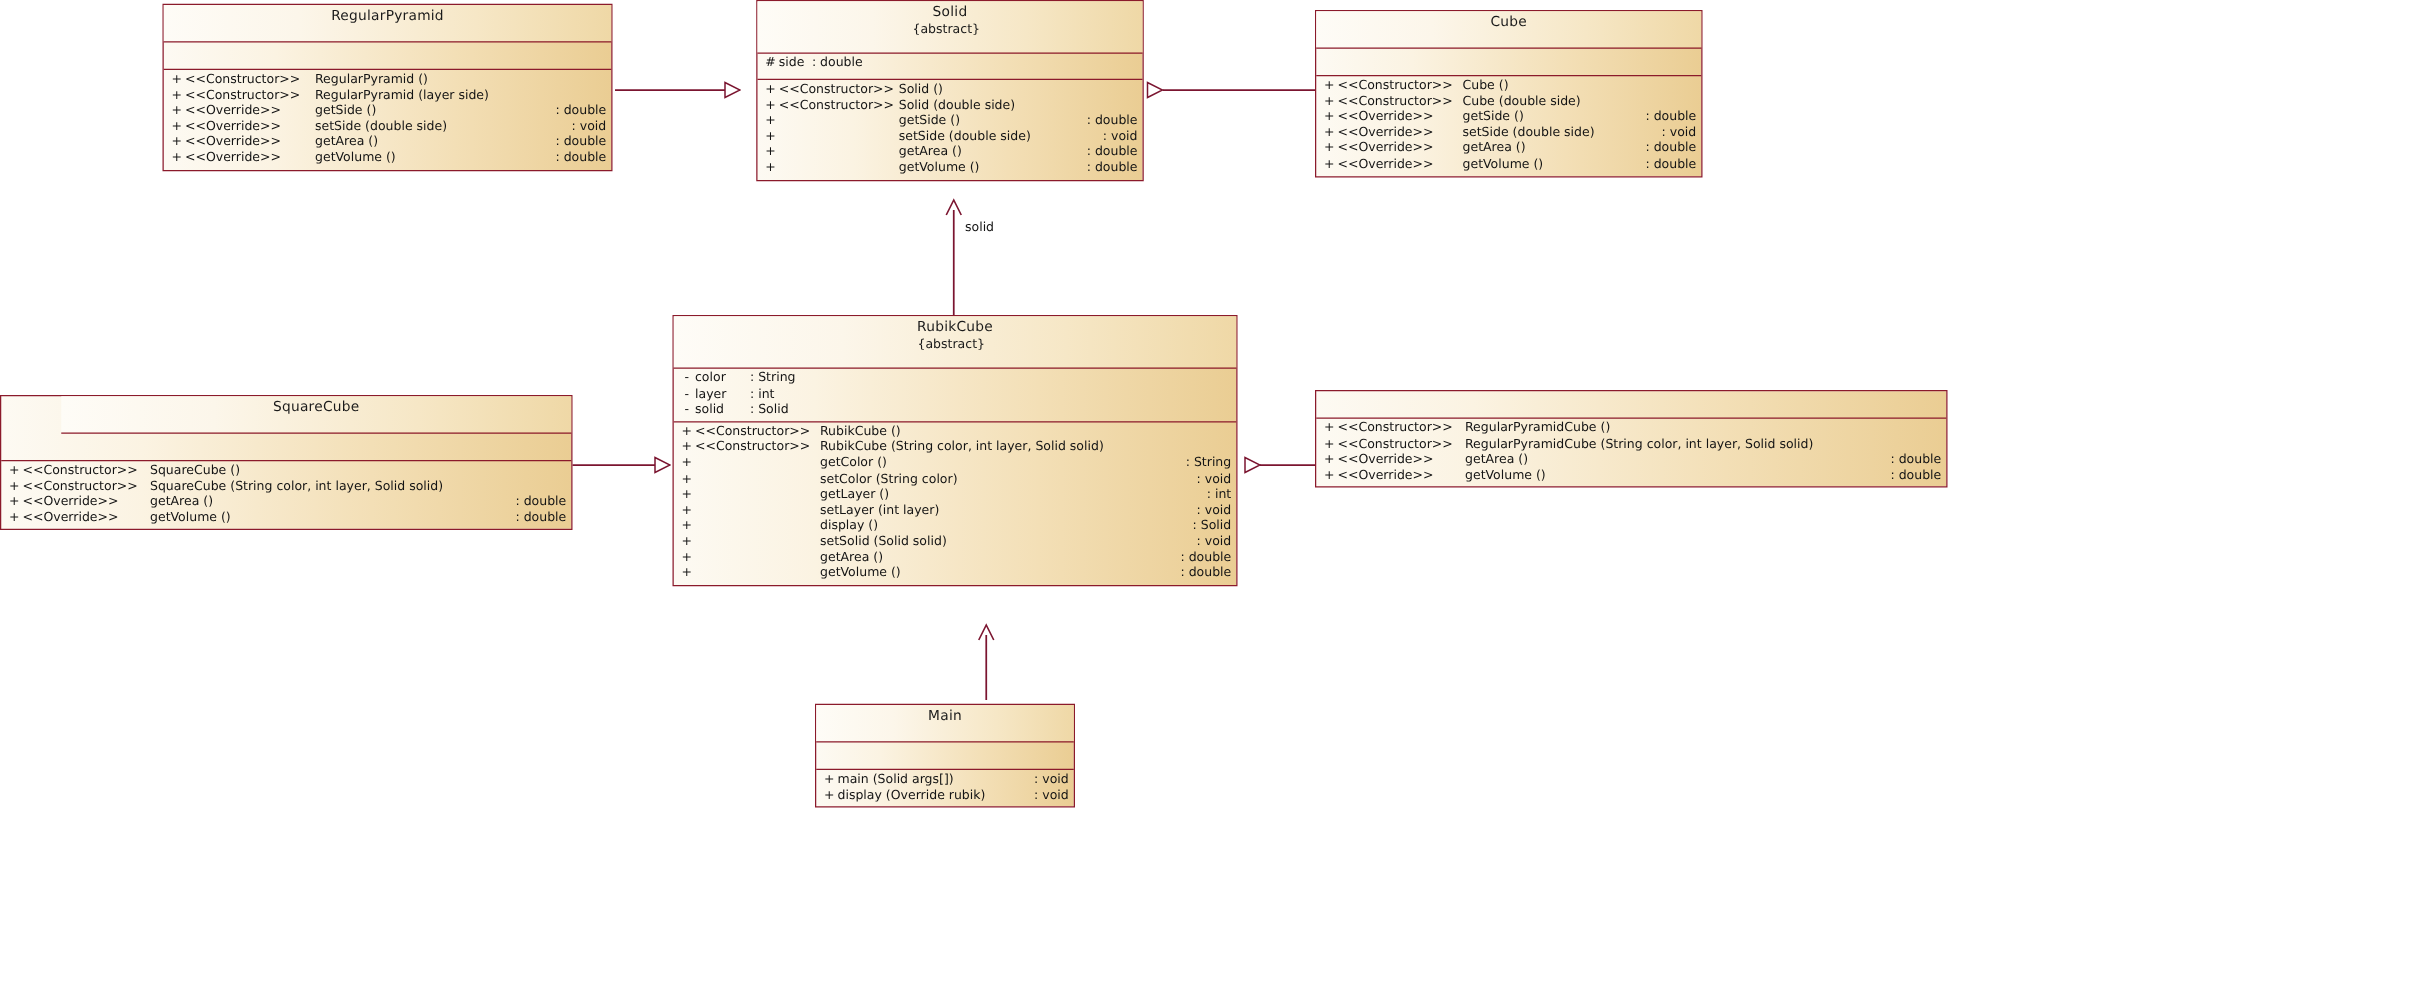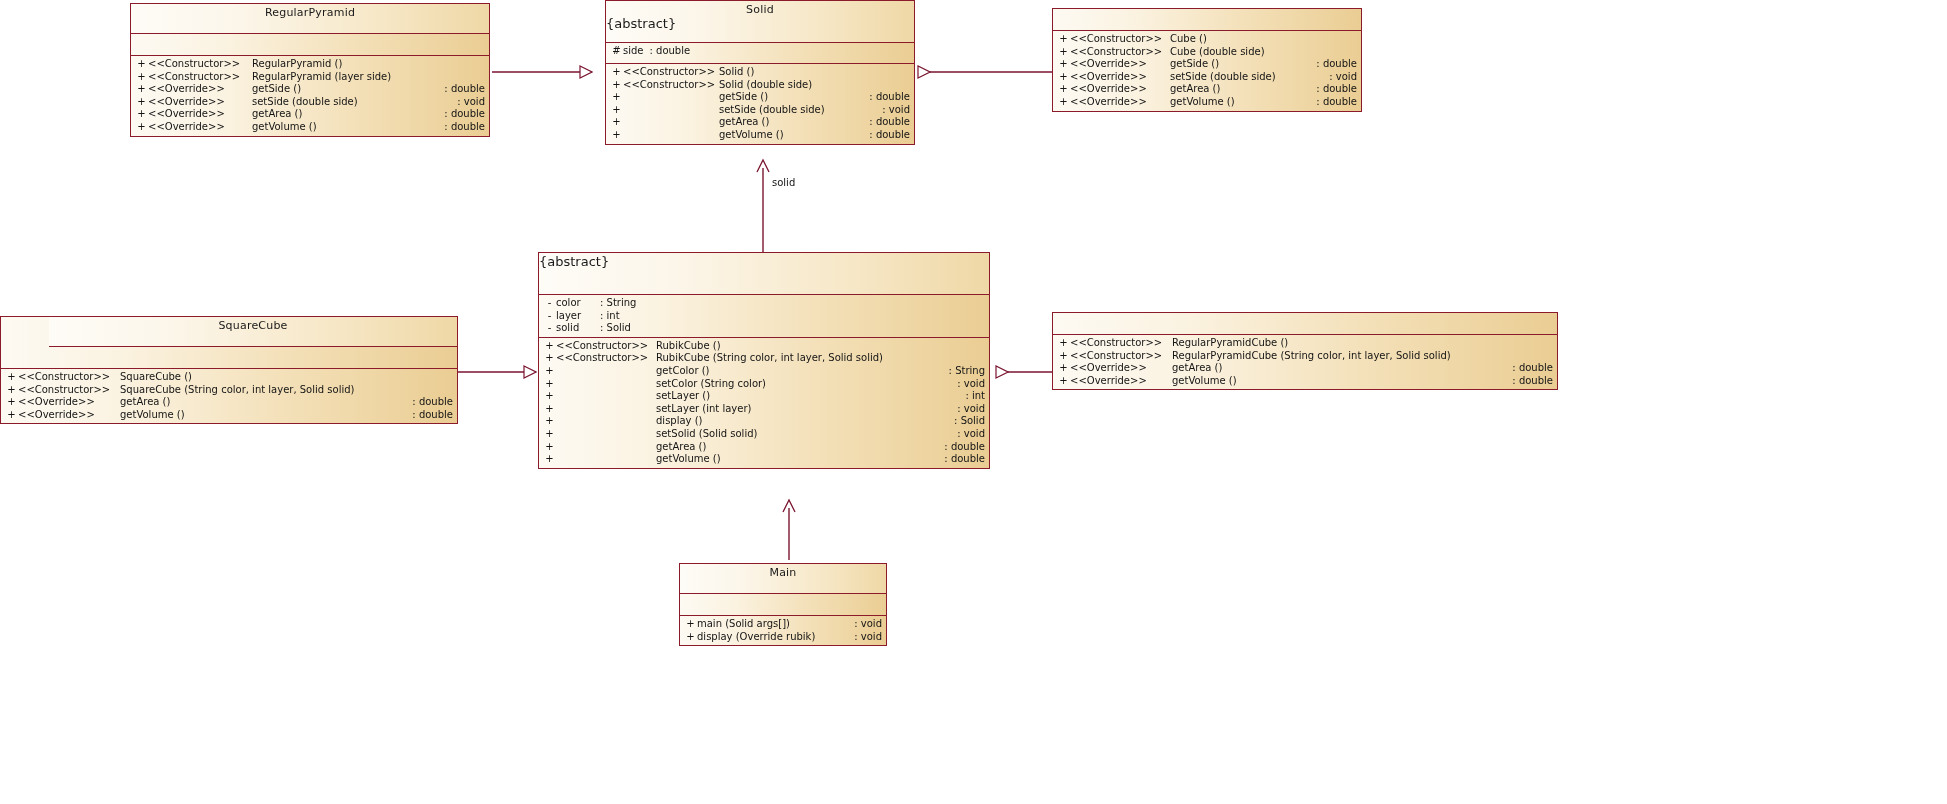--- a/index.html
+++ b/index.html
@@ -44,22 +44,22 @@
     padding: 2px 0 2px 0;
   }
   .uml-title {
     text-align: center;
     font-size: 11px;
     color: #1a1a1a;
     line-height: 14px;
     letter-spacing: 0.2px;
   }
   .uml-stereo {
-    text-align: left;
-    font-size: 13px;
+    text-align: center;
+    font-size: 10px;
     color: #1a1a1a;
     line-height: 13px;
     padding-right: 6px;
   }
   .uml-attrs {
     border-bottom: 1px solid #8B1A2B;
     min-height: 16px;
     padding: 2px 0;
   }
   .uml-ops {
@@ -243,20 +243,23 @@
       <div class="row">
         <span class="vis">+</span>
         <span class="stereo" style="width:92px"></span>
         <span class="nm">getVolume ()</span>
         <span class="ret">: double</span>
       </div>
     </div>
   </div>
 
   <div class="uml-class" style="left:1052px; top:8px; width:310px;">
+    <div class="uml-header" style="height:25px;">
+      <div class="uml-title">Cube</div>
+    </div>
     <div class="uml-attrs" style="height:17px;"></div>
     <div class="uml-ops">
       <div class="row">
         <span class="vis">+</span>
         <span class="stereo" style="width:96px">&lt;&lt;Constructor&gt;&gt;</span>
         <span class="nm">Cube ()</span>
         <span class="ret"></span>
       </div>
       <div class="row">
         <span class="vis">+</span>
@@ -288,20 +291,21 @@
         <span class="nm">getVolume ()</span>
         <span class="ret">: double</span>
       </div>
     </div>
   </div>
 
   <div class="edge-label" style="left:772px; top:177px;">solid</div>
 
   <div class="uml-class" style="left:538px; top:252px; width:452px;">
     <div class="uml-header" style="height:37px;">
+      <div class="uml-title">RubikCube</div>
       <div class="uml-stereo">{abstract}</div>
     </div>
     <div class="uml-attrs">
       <div class="row attr-row">
         <span class="vis">-</span>
         <span class="nm" style="width:44px;flex:0 0 44px">color</span>
         <span class="ret" style="padding-left:0">: String</span>
       </div>
       <div class="row attr-row">
         <span class="vis">-</span>
@@ -335,21 +339,21 @@
       </div>
       <div class="row">
         <span class="vis">+</span>
         <span class="stereo" style="width:96px"></span>
         <span class="nm">setColor (String color)</span>
         <span class="ret">: void</span>
       </div>
       <div class="row">
         <span class="vis">+</span>
         <span class="stereo" style="width:96px"></span>
-        <span class="nm">setLayer ()</span>
+        <span class="nm">getLayer ()</span>
         <span class="ret">: int</span>
       </div>
       <div class="row">
         <span class="vis">+</span>
         <span class="stereo" style="width:96px"></span>
         <span class="nm">setLayer (int layer)</span>
         <span class="ret">: void</span>
       </div>
       <div class="row">
         <span class="vis">+</span>
@@ -434,21 +438,21 @@
       </div>
       <div class="row">
         <span class="vis">+</span>
         <span class="stereo" style="width:98px">&lt;&lt;Override&gt;&gt;</span>
         <span class="nm">getVolume ()</span>
         <span class="ret">: double</span>
       </div>
     </div>
   </div>
 
-  <div class="uml-class" style="left:679px; top:563px; width:208px;">
+  <div class="uml-class" style="left:652px; top:563px; width:208px;">
     <div class="uml-header" style="height:25px;">
       <div class="uml-title">Main</div>
     </div>
     <div class="uml-attrs" style="height:17px;"></div>
     <div class="uml-ops">
       <div class="row">
         <span class="vis">+</span>
         <span class="nm">main (Solid args[])</span>
         <span class="ret">: void</span>
       </div>

